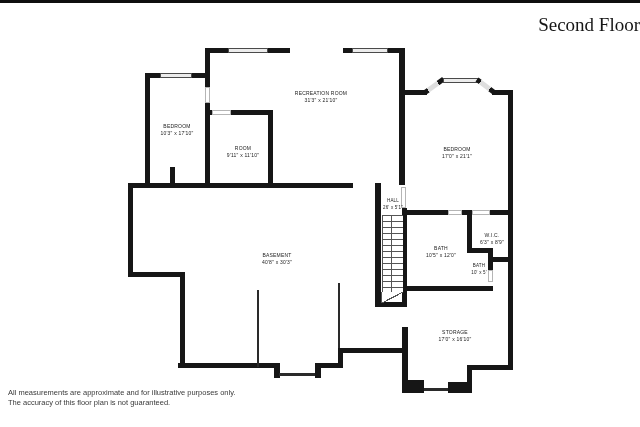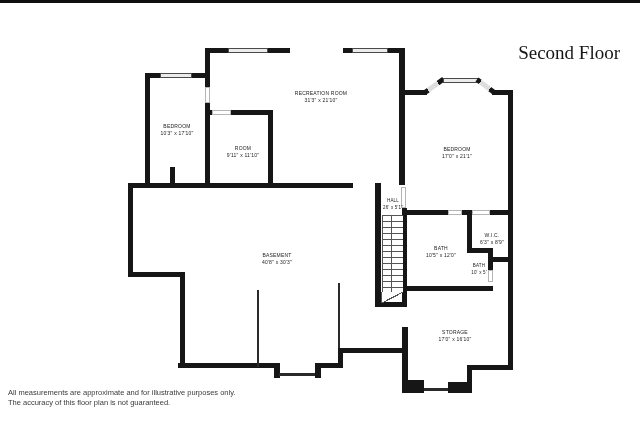--- a/index.html
+++ b/index.html
@@ -1,21 +1,21 @@
 <!DOCTYPE html>
 <html><head>
 <meta charset="utf-8">
 <style>
   html,body{margin:0;padding:0;background:#fff;}
   #canvas{position:relative;width:640px;height:427px;background:#ffffff;overflow:hidden;
           font-family:"Liberation Sans",sans-serif;}
   .topbar{position:absolute;left:0;top:0;width:640px;height:3px;background:#0e0e0e;}
   .hdr{position:absolute;top:14px;font-family:"Liberation Serif",serif;font-size:19px;color:#161616;white-space:nowrap;}
   .hdr.addr{left:10px;}
-  .hdr.floor{right:20px;margin-top:28px;}
+  .hdr.floor{right:0;}
   .wall{position:absolute;background:#161616;}
   .thin{position:absolute;background:#2a2a2a;}
   .win{position:absolute;background:#ececec;box-shadow:inset 0 0 0 1px #4a4a4a;}
   .door{position:absolute;background:#ffffff;box-shadow:inset 0 0 0 1px #b5b5b5;}
   .diag{position:absolute;height:5px;transform-origin:left center;
         background:linear-gradient(90deg,#161616 0 4px,#dedede 4px 16px,#161616 16px);}
   .stairs{position:absolute;left:382px;top:215px;width:20px;height:77px;
           border-left:1px solid #555;
           background:repeating-linear-gradient(to bottom,#555 0 1px,#ffffff 1px 6px);}
   .stair-rail{position:absolute;left:391px;top:215px;width:1px;height:77px;background:#555;}

